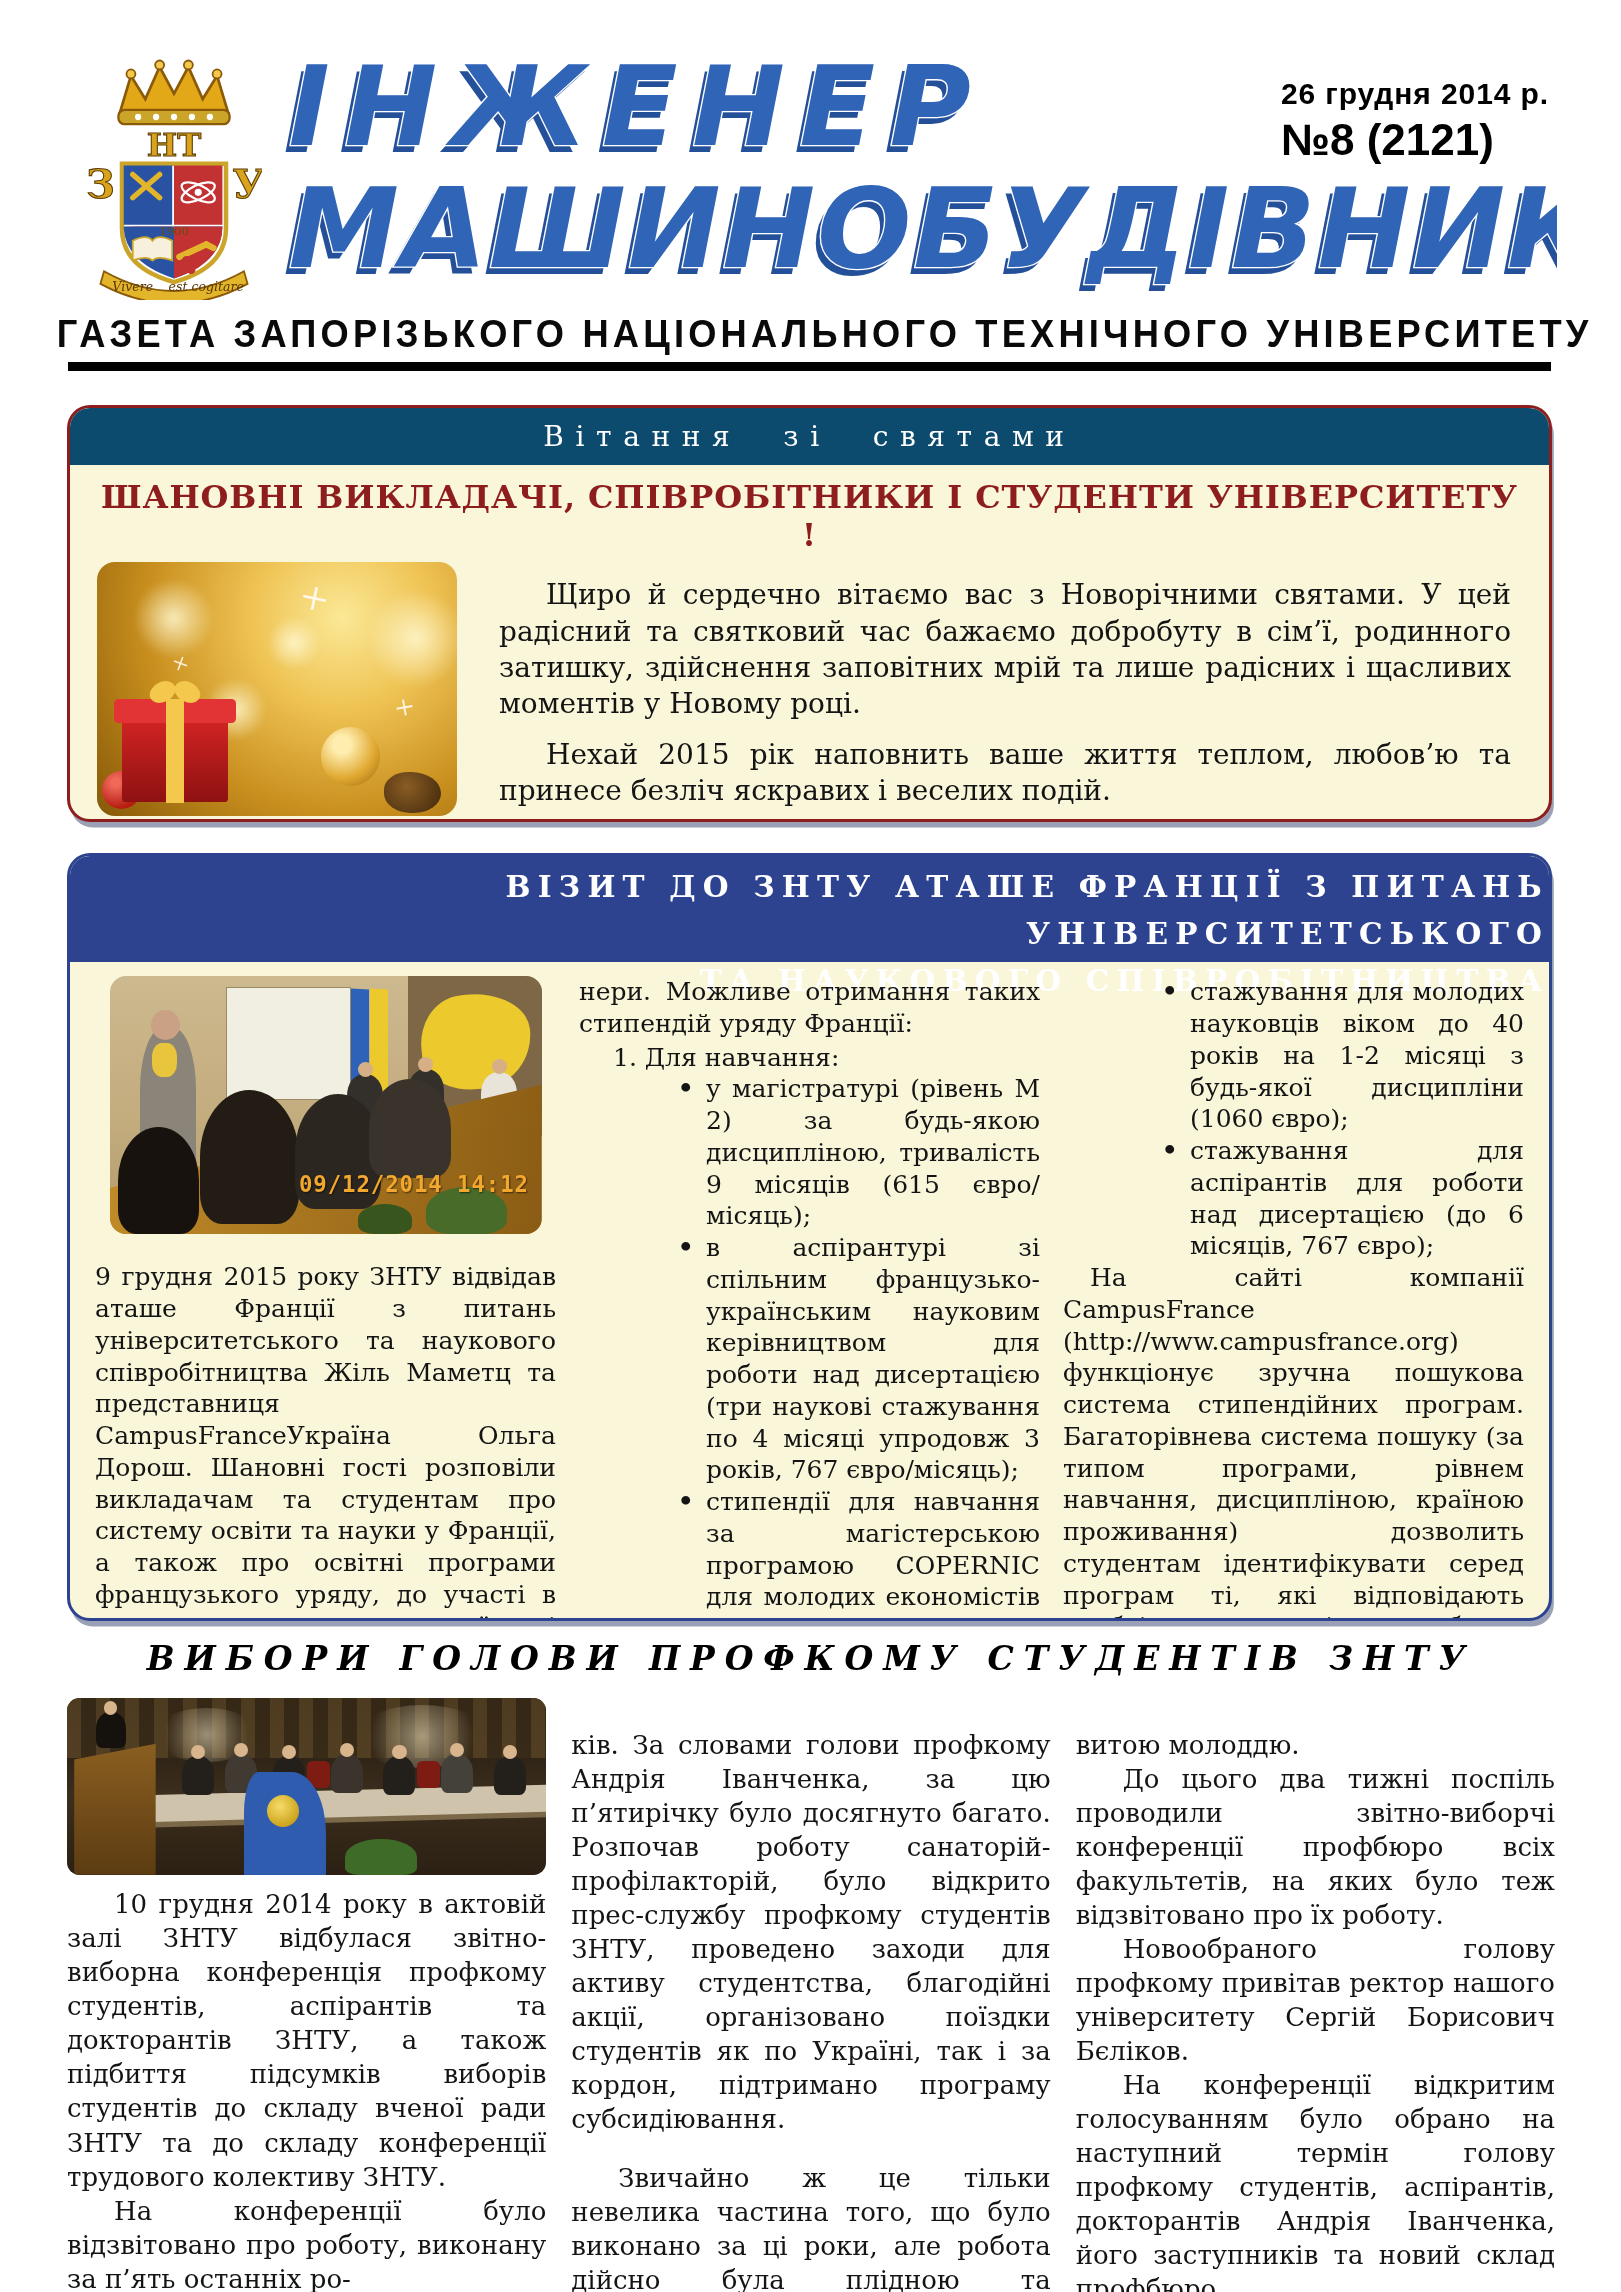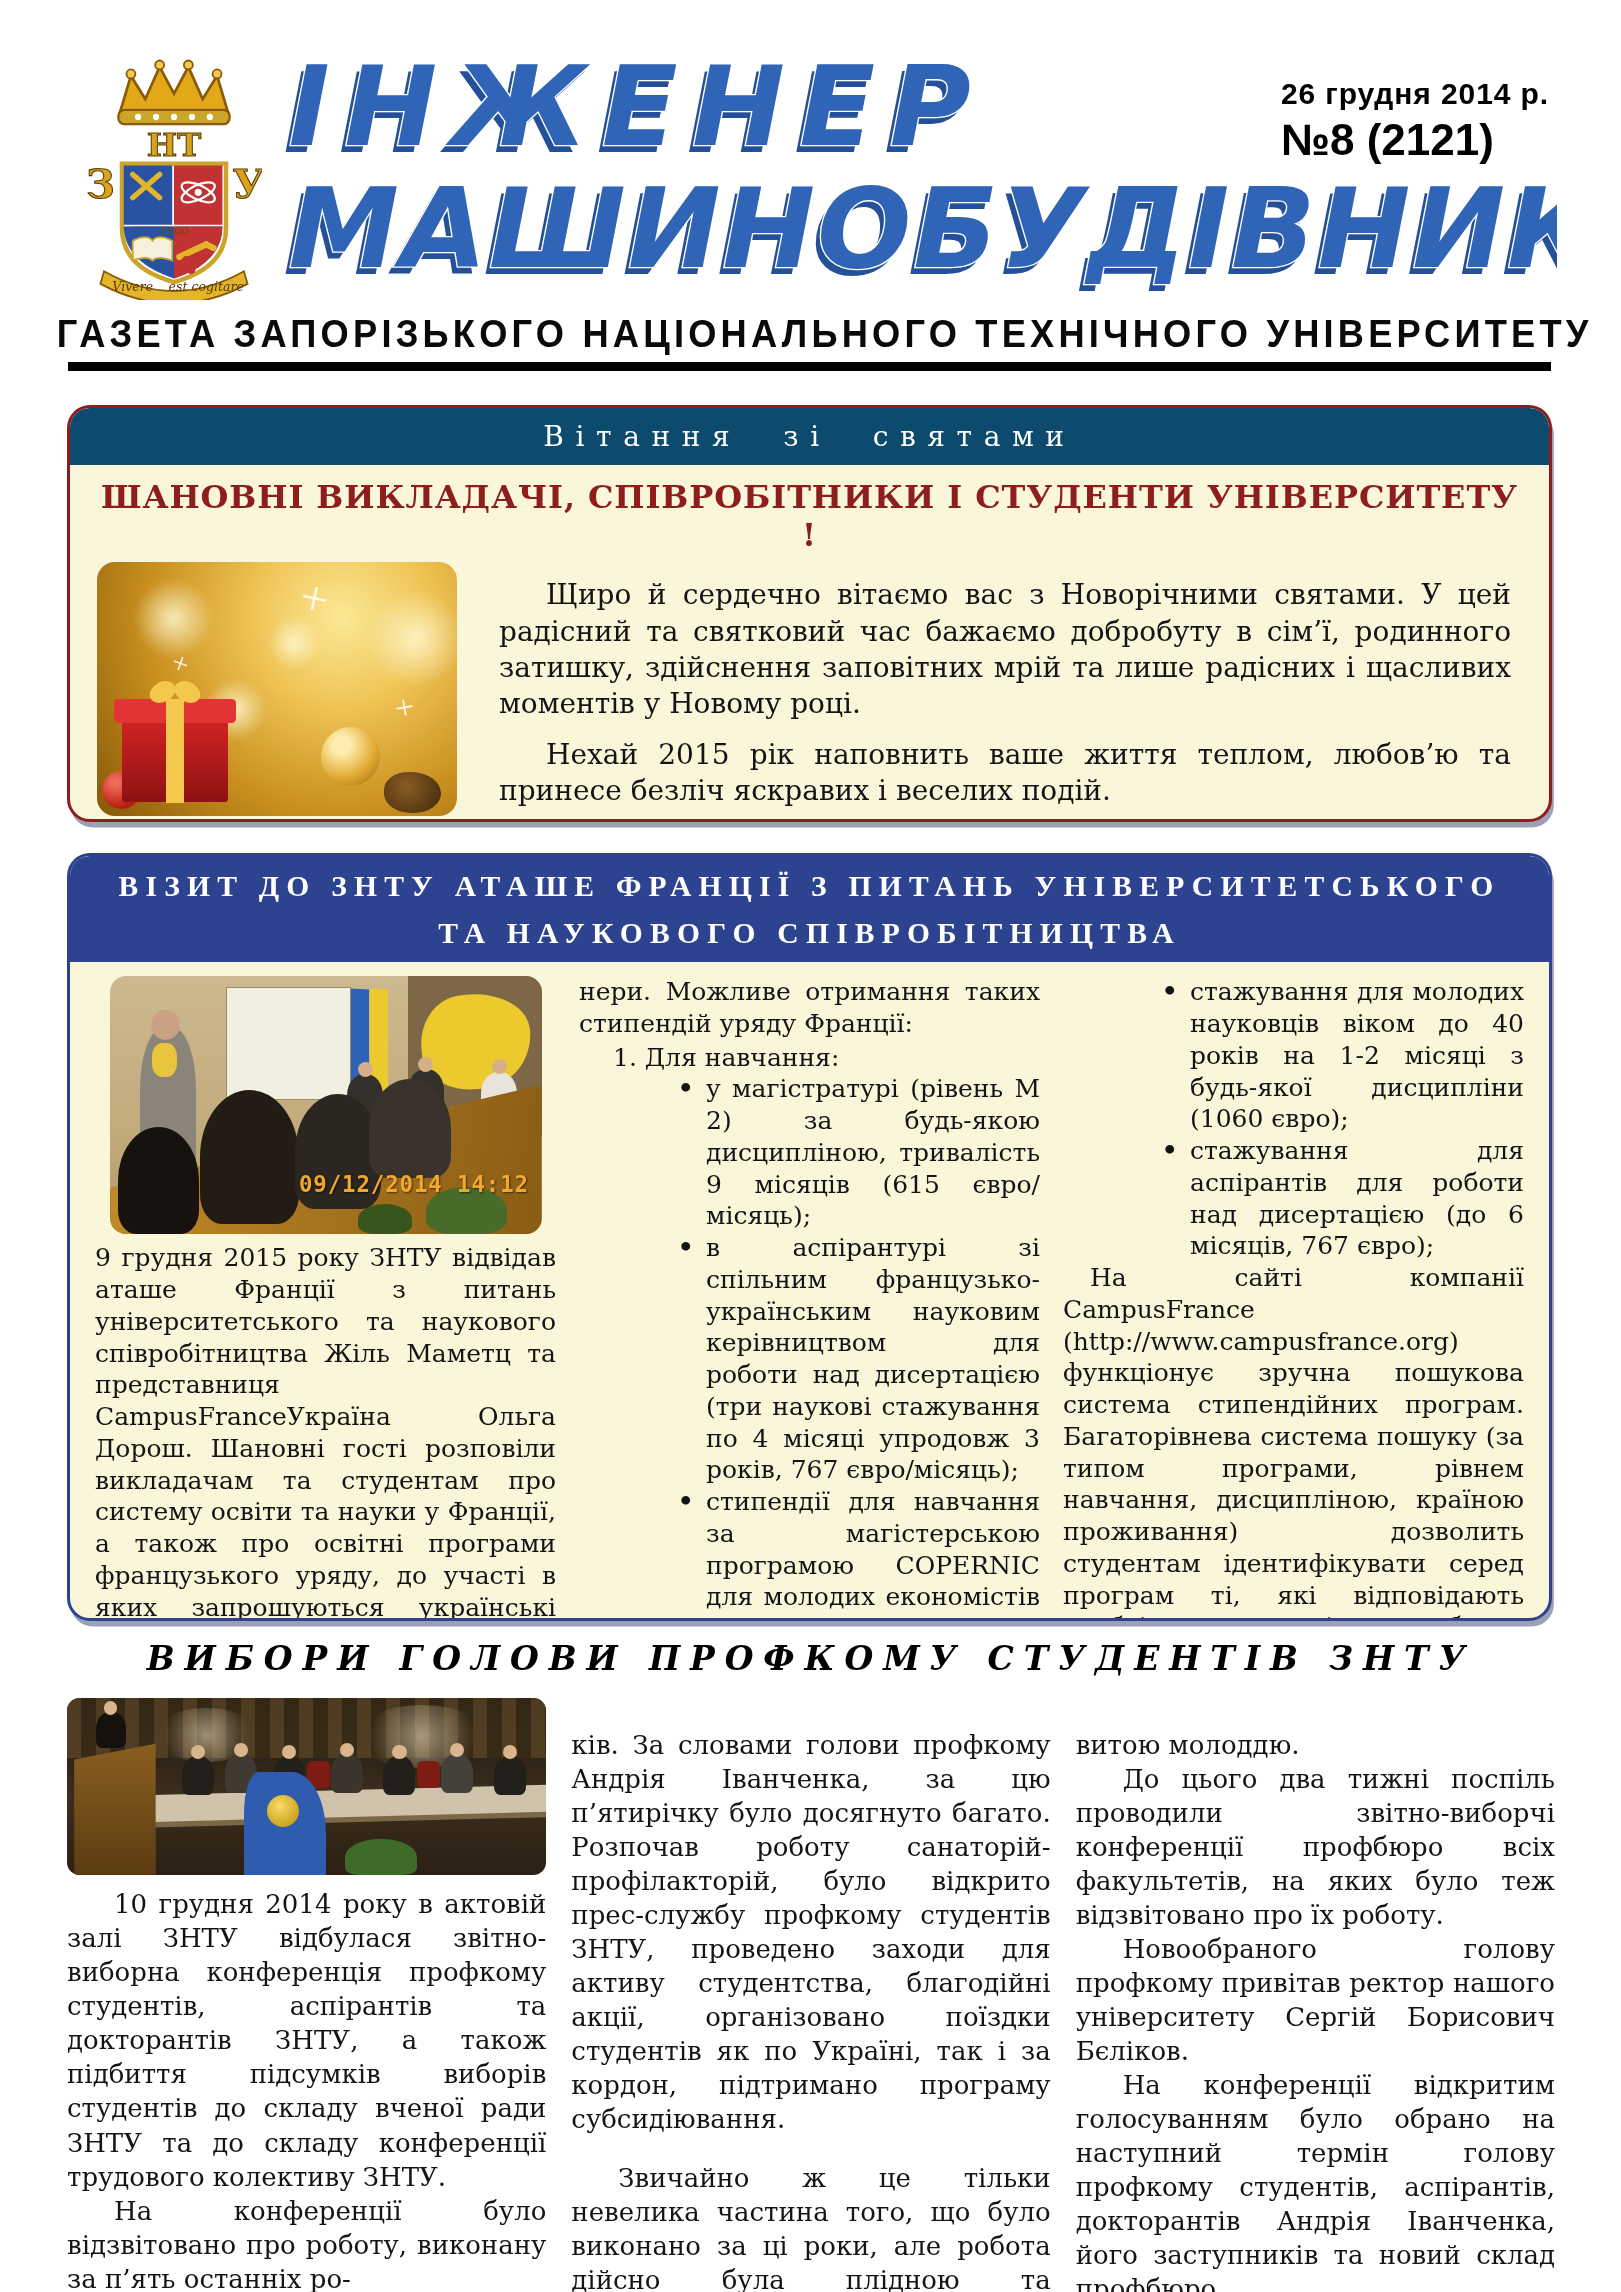--- a/index.html
+++ b/index.html
@@ -20,22 +20,22 @@
   .logo-svg{position:absolute;left:86px;top:56px;}
 
   
   .box{position:absolute;left:67px;width:1485px;border-radius:23px;overflow:hidden;box-sizing:border-box;
        box-shadow:2.7px 6.3px 0 -0.9px #9aa0b5;}
   .box1{top:405px;height:417px;border:3.6px solid #8e1e1e;background:#faf6da;}
   .box2{top:853px;height:768px;border:3.6px solid #2d4390;background:#faf6da;}
 
   .band1{height:57px;background:#0c4a6e;color:#fff;text-align:center;line-height:57px;
          font-size:28px;letter-spacing:11.6px;word-spacing:21.5px;}
-  .band2{height:106px;background:#2d4390;color:#fff;text-align:center;padding-top:7.2px;box-sizing:border-box;
-         font-weight:bold;font-size:29.6px;letter-spacing:7.2px;line-height:47px;font-family:Liberation Serif, serif;}
+  .band2{height:106px;background:#2d4390;color:#fff;text-align:right;padding-top:7.2px;box-sizing:border-box;
+         font-weight:bold;font-size:29.6px;letter-spacing:7.2px;line-height:47px;}
 
   .g-heading{margin:12.5px 18px 7.2px;text-align:center;color:#8e1e1e;font-weight:bold;font-size:32px;letter-spacing:0.9px;}
   .g-row{display:flex;padding:1.8px 23px 0 27px;}
   .g-col{flex:1;margin-left:27px;}
   .g-p{margin:15px;font-size:28px;line-height:1.29;text-align:justify;text-indent:47px;}
   .g-closing{margin-top:10.7px;text-align:center;font-weight:bold;font-size:31px;letter-spacing:6.3px;}
 
   
   .v-body{display:flex;padding:14.3px 25px 0;gap:23px;}
   .v-col{flex:1;min-width:0;font-size:25px;line-height:1.27;}
@@ -218,21 +218,21 @@
     </div>
   </section>
 
   <section class="box box2">
     <div class="band2">
       <div>ВІЗИТ ДО ЗНТУ АТАШЕ ФРАНЦІЇ З ПИТАНЬ УНІВЕРСИТЕТСЬКОГО</div>
       <div>ТА НАУКОВОГО СПІВРОБІТНИЦТВА</div>
     </div>
     <div class="v-body">
       <div class="v-col">
-        <div class="mp" style="margin-bottom:8px;">
+        <div class="mp" style="margin-bottom:27px;">
           <div class="mp-screen"></div>
           <div class="mp-panel">
             <div class="mp-map"></div>
           </div>
           <div class="mp-flagB"></div>
           <div class="mp-flagY"></div>
           <div class="mp-fartable"></div>
           <div class="mp-pe pe1"></div>
           <div class="mp-pe pe2"></div>
           <div class="mp-pe pe3"></div>

